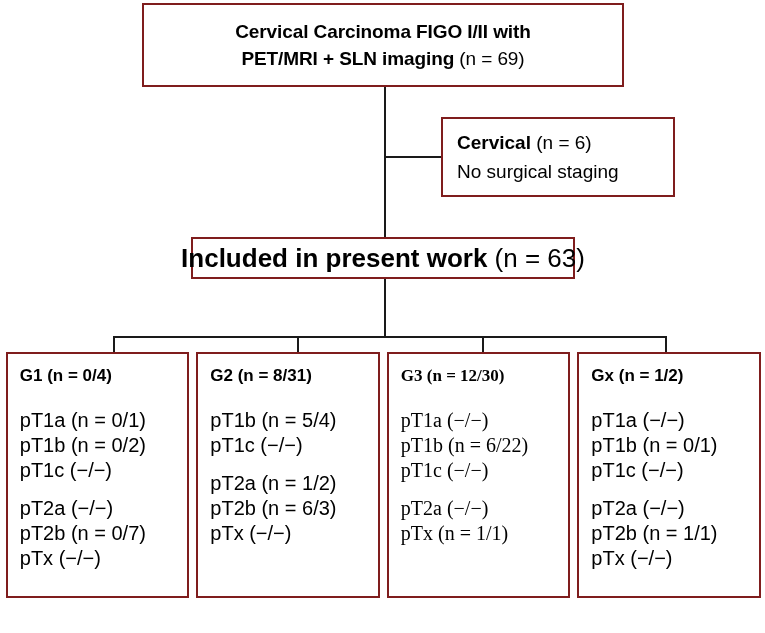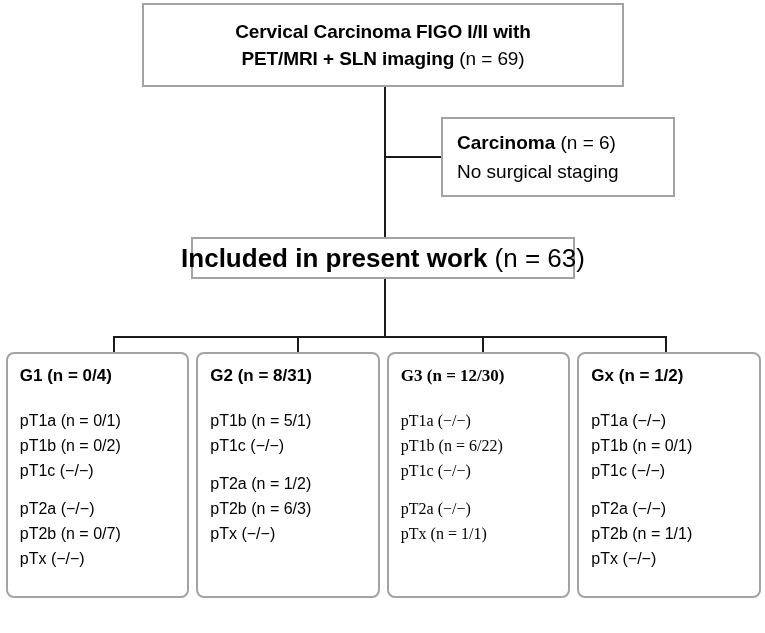--- a/index.html
+++ b/index.html
@@ -13,21 +13,21 @@
     width: 765px;
     height: 633px;
     background: #ffffff;
     font-family: "Liberation Sans", sans-serif;
     color: #000000;
     overflow: hidden;
   }
   .box {
     position: absolute;
     box-sizing: border-box;
-    border: 2px solid #a3a3a3;
+    border: 2px solid #7f1d1d;
     background: #ffffff;
     z-index: 2;
   }
   .line {
     position: absolute;
     background: #1a1a1a;
     z-index: 1;
   }
   .vline { width: 2px; }
   .hline { height: 2px; }
@@ -67,35 +67,34 @@
   #included-box .ln {
     font-size: 26px;
     white-space: nowrap;
   }
 
   
   .grade-box {
     top: 352px;
     height: 246px;
     padding: 12px 0 0 12px;
-    border-radius: 8px;
   }
   #grade-box-0 { left: 4px;   width: 127px; }
   #grade-box-1 { left: 136px; width: 127px; }
   #grade-box-2 { left: 268px; width: 127px; }
   #grade-box-3 { left: 400px; width: 127px; padding-left: 12px; }
 
   .grade-title {
     font-size: 17px;
     font-weight: bold;
     white-space: nowrap;
     margin-bottom: 22px;
   }
   .grade-row {
-    font-size: 16px;
+    font-size: 20px;
     line-height: 25px;
     white-space: nowrap;
   }
   .grade-gap { height: 13px; }
 </style>
 </head>
 <body>
 
 <div id="canvas">
 
@@ -107,42 +106,42 @@
   <div class="line vline" style="left:297px; top:336px; height:16px;"></div>
   <div class="line vline" style="left:482px; top:336px; height:16px;"></div>
   <div class="line vline" style="left:665px; top:336px; height:16px;"></div>
 
   <div class="box" id="top-box">
     <div class="ln b">Cervical Carcinoma FIGO I/II with</div>
     <div class="ln"><span class="b">PET/MRI + SLN imaging</span><span> (n = 69)</span></div>
   </div>
 
   <div class="box" id="excluded-box">
-    <div class="ln"><span class="b">Carcinoma</span><span> (n = 6)</span></div>
+    <div class="ln"><span class="b">Cervical</span><span> (n = 6)</span></div>
     <div class="ln">No surgical staging</div>
   </div>
 
   <div class="box" id="included-box">
     <div class="ln"><span class="b">Included in present work</span><span> (n = 63)</span></div>
   </div>
 
   <div class="box grade-box" id="grade-box-0" style="left: 5.77358px; width: 183.311px;">
     <div class="grade-title">G1 (n = 0/4)</div>
     <div class="grade-row">pT1a (n = 0/1)</div>
     <div class="grade-row">pT1b (n = 0/2)</div>
     <div class="grade-row">pT1c (−/−)</div>
     <div class="grade-gap"></div>
     <div class="grade-row">pT2a (−/−)</div>
     <div class="grade-row">pT2b (n = 0/7)</div>
     <div class="grade-row">pTx   (−/−)</div>
   </div>
 
   <div class="box grade-box" id="grade-box-1" style="left: 196.302px; width: 183.311px;">
     <div class="grade-title">G2 (n = 8/31)</div>
-    <div class="grade-row">pT1b (n = 5/1)</div>
+    <div class="grade-row">pT1b (n = 5/4)</div>
     <div class="grade-row">pT1c (−/−)</div>
     <div class="grade-gap"></div>
     <div class="grade-row">pT2a (n = 1/2)</div>
     <div class="grade-row">pT2b (n = 6/3)</div>
     <div class="grade-row">pTx   (−/−)</div>
   </div>
 
   <div class="box grade-box" id="grade-box-2" style="left: 386.83px; width: 183.311px; font-family: Liberation Serif, serif;">
     <div class="grade-title">G3 (n = 12/30)</div>
     <div class="grade-row">pT1a (−/−)</div>

